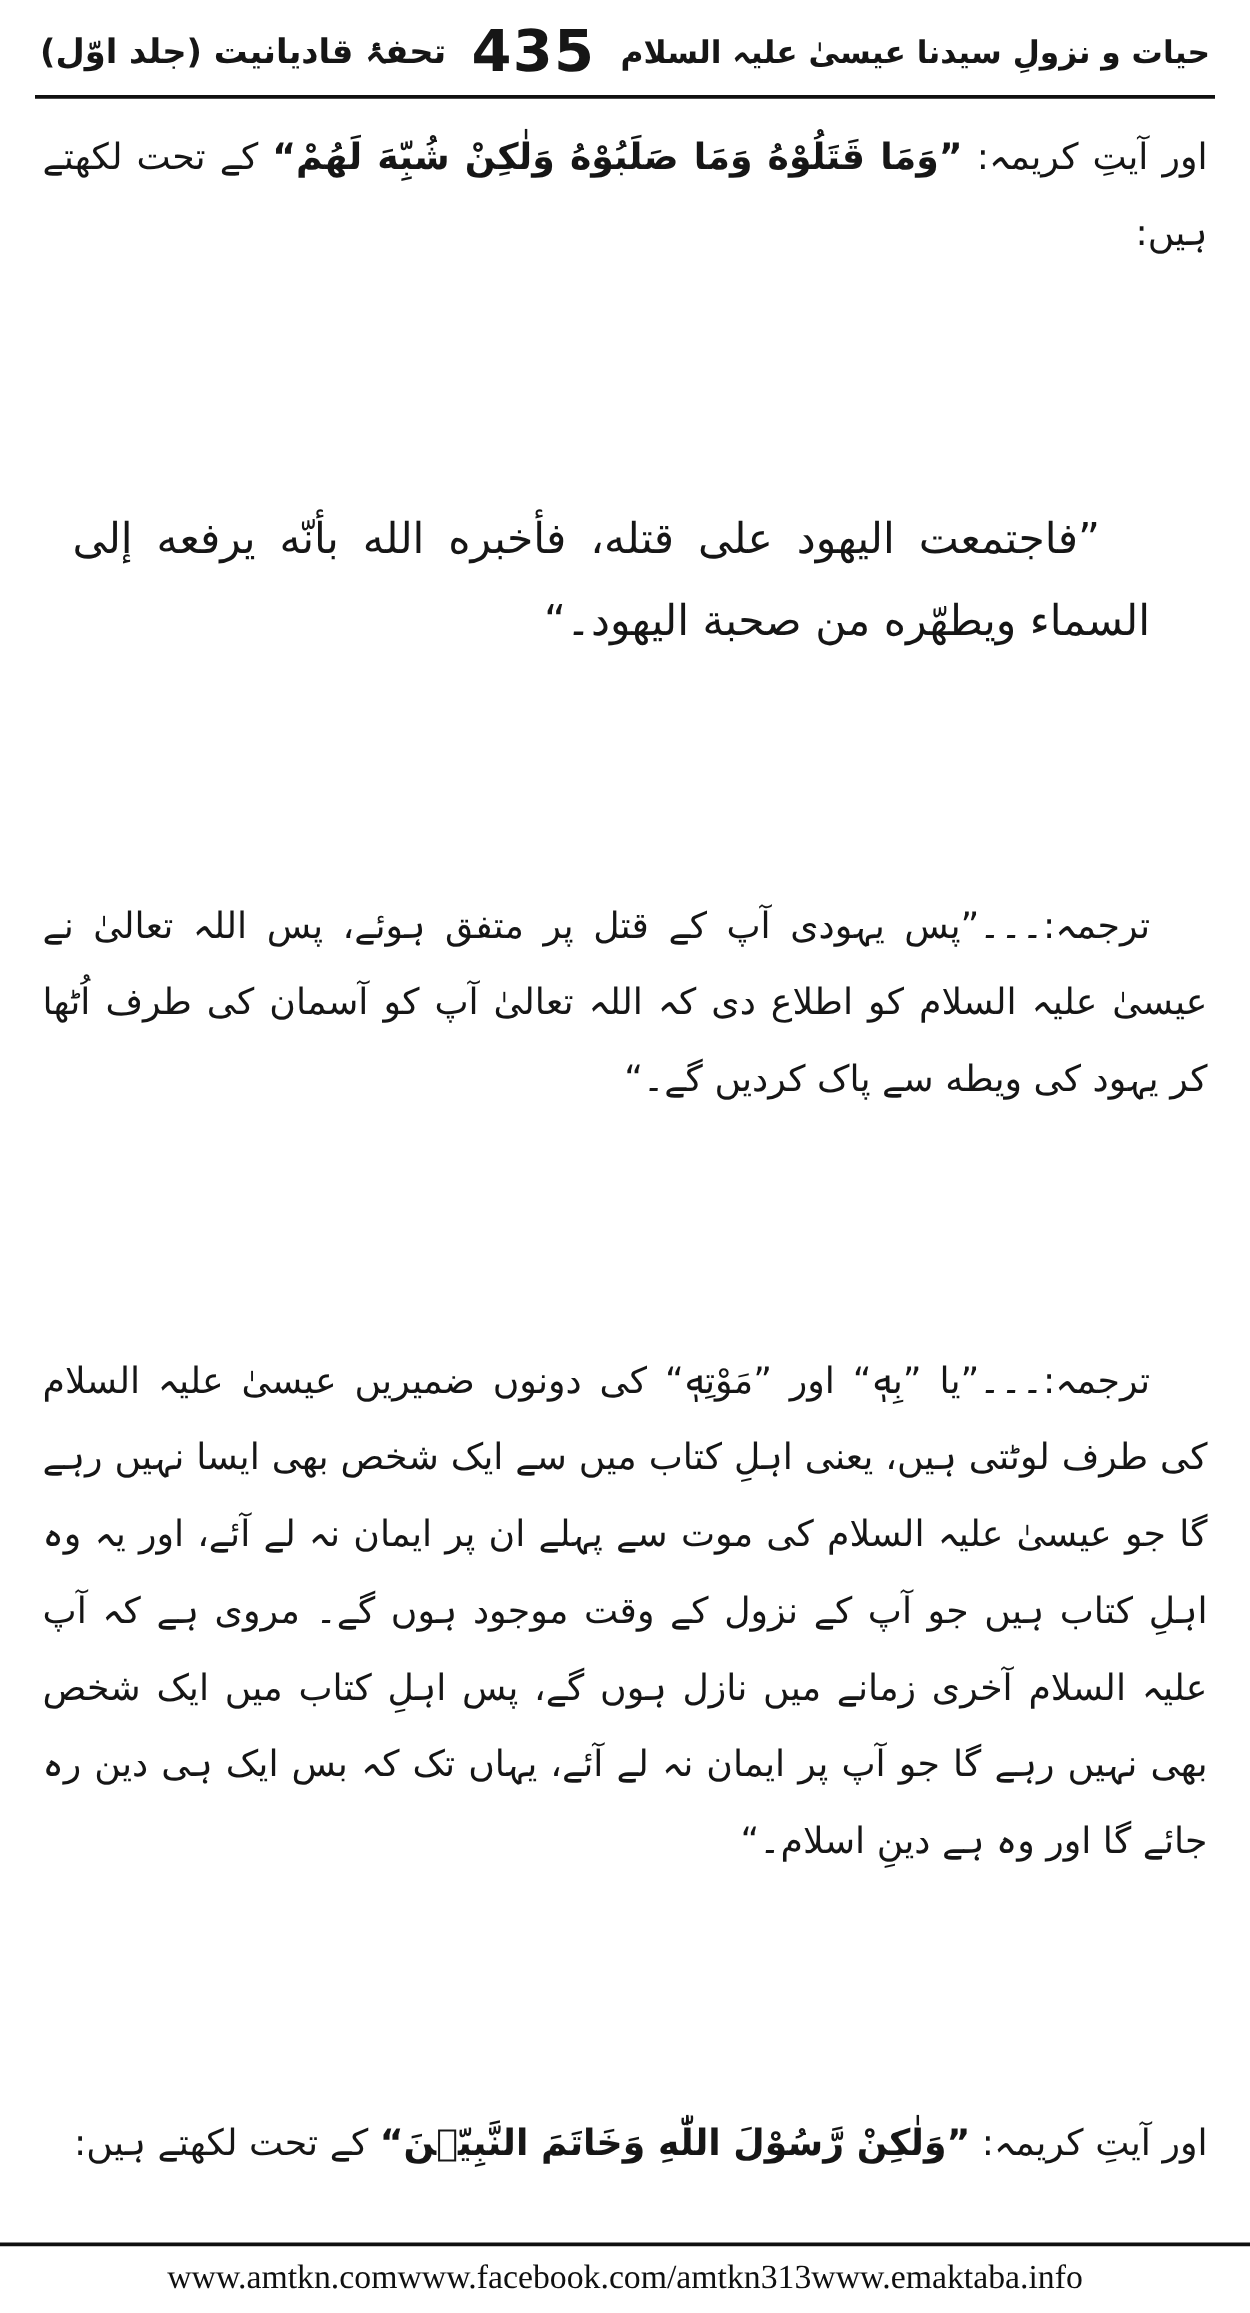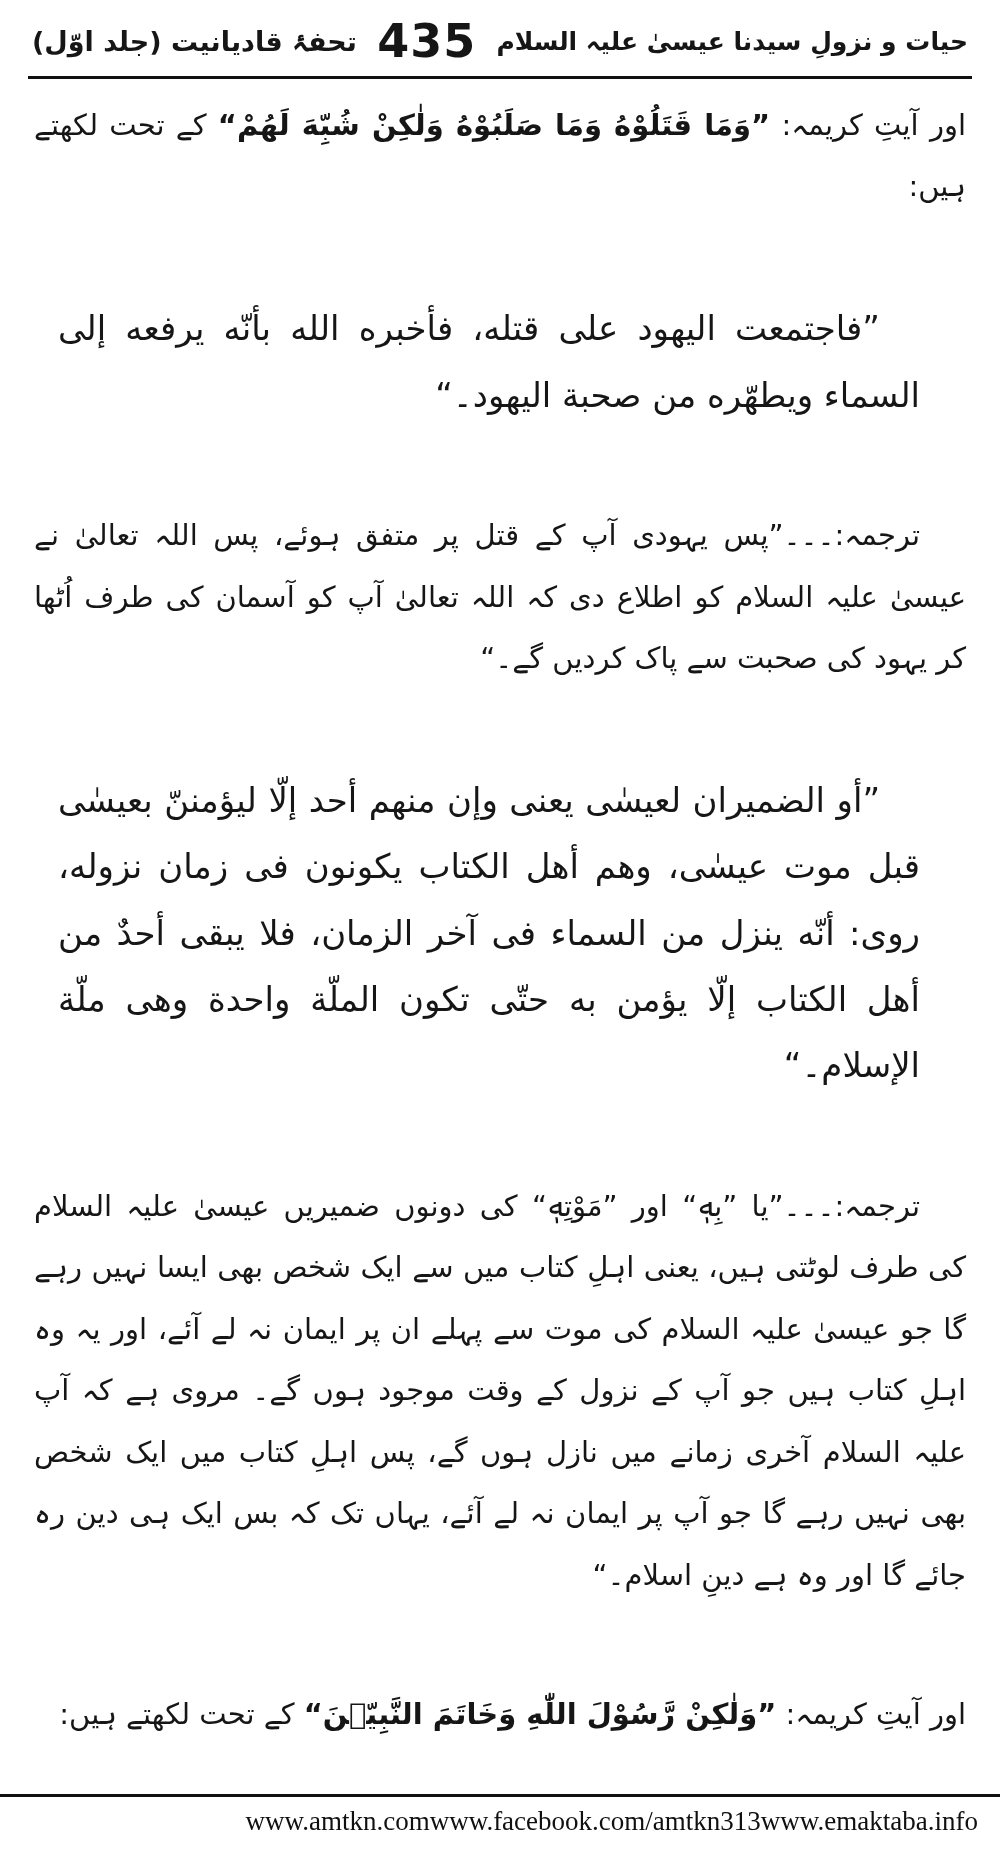--- a/index.html
+++ b/index.html
@@ -47,21 +47,21 @@
     padding-left: 24px;
     text-indent: 40px;
   }
   p.arabic.last { text-align: right; }
 
   
   .footer {
     position: absolute; left: 0; right: 0; bottom: 0;
     border-top: 3px solid #101010;
     background: #ffffff;
-    display: flex; align-items: center; justify-content: flex-end;
+    display: flex; align-items: center; justify-content: center;
     direction: ltr;
     padding: 9px 22px 13px;
     font-family: "Liberation Serif", "DejaVu Serif", serif;
     font-size: 27px;
     color: #101010;
   }
 </style>
 </head>
 <body>
 
@@ -73,24 +73,23 @@
     <span class="h-right" dir="rtl">حیات و نزولِ سیدنا عیسیٰ علیہ السلام</span>
   </header>
   <div class="rule"></div>
 
   <main class="body-text" dir="rtl">
 
     <p class="urdu"><span>اور آیتِ کریمہ: </span><span class="quran">”وَمَا قَتَلُوْهُ وَمَا صَلَبُوْهُ وَلٰكِنْ شُبِّهَ لَهُمْ“</span><span> کے تحت لکھتے ہیں:</span></p>
 
     <p class="arabic">”فاجتمعت اليهود على قتله، فأخبره الله بأنّه يرفعه إلى السماء ويطهّره من صحبة اليهود۔“</p>
 
-    <p class="urdu indent">ترجمہ:۔۔۔”پس یہودی آپ کے قتل پر متفق ہوئے، پس اللہ تعالیٰ نے عیسیٰ علیہ السلام کو اطلاع دی کہ اللہ تعالیٰ آپ کو آسمان کی طرف اُٹھا کر یہود کی صحبت سے پاک کردیں گے۔“</p>
+    <p class="urdu indent">ترجمہ:۔۔۔”پس یہودی آپ کے قتل پر متفق ہوئے، پس اللہ تعالیٰ نے عیسیٰ علیہ السلام کو اطلاع دی کہ اللہ تعالیٰ آپ کو آسمان کی طرف اُٹھا کر یہود کی ويطه سے پاک کردیں گے۔“</p>
 
 
-    <p class="arabic">”أو الضميران لعيسٰى يعنى وإن منهم أحد إلّا ليؤمننّ بعيسٰى قبل موت عيسٰى، وهم أهل الكتاب يكونون فى زمان نزوله، روى: أنّه ينزل من السماء فى آخر الزمان، فلا يبقى أحدٌ من أهل الكتاب إلّا يؤمن به حتّى تكون الملّة واحدة وهى ملّة الإسلام۔“</p>
 
     <p class="urdu indent">ترجمہ:۔۔۔”یا ”بِهٖ“ اور ”مَوْتِهٖ“ کی دونوں ضمیریں عیسیٰ علیہ السلام کی طرف لوٹتی ہیں، یعنی اہلِ کتاب میں سے ایک شخص بھی ایسا نہیں رہے گا جو عیسیٰ علیہ السلام کی موت سے پہلے ان پر ایمان نہ لے آئے، اور یہ وہ اہلِ کتاب ہیں جو آپ کے نزول کے وقت موجود ہوں گے۔ مروی ہے کہ آپ علیہ السلام آخری زمانے میں نازل ہوں گے، پس اہلِ کتاب میں ایک شخص بھی نہیں رہے گا جو آپ پر ایمان نہ لے آئے، یہاں تک کہ بس ایک ہی دین رہ جائے گا اور وہ ہے دینِ اسلام۔“</p>
 
     <p class="urdu"><span>اور آیتِ کریمہ: </span><span class="quran">”وَلٰكِنْ رَّسُوْلَ اللّٰهِ وَخَاتَمَ النَّبِيّٖنَ“</span><span> کے تحت لکھتے ہیں:</span></p>
 
 
   </main>
 
   <footer class="footer">
     <span>www.amtkn.com</span>

